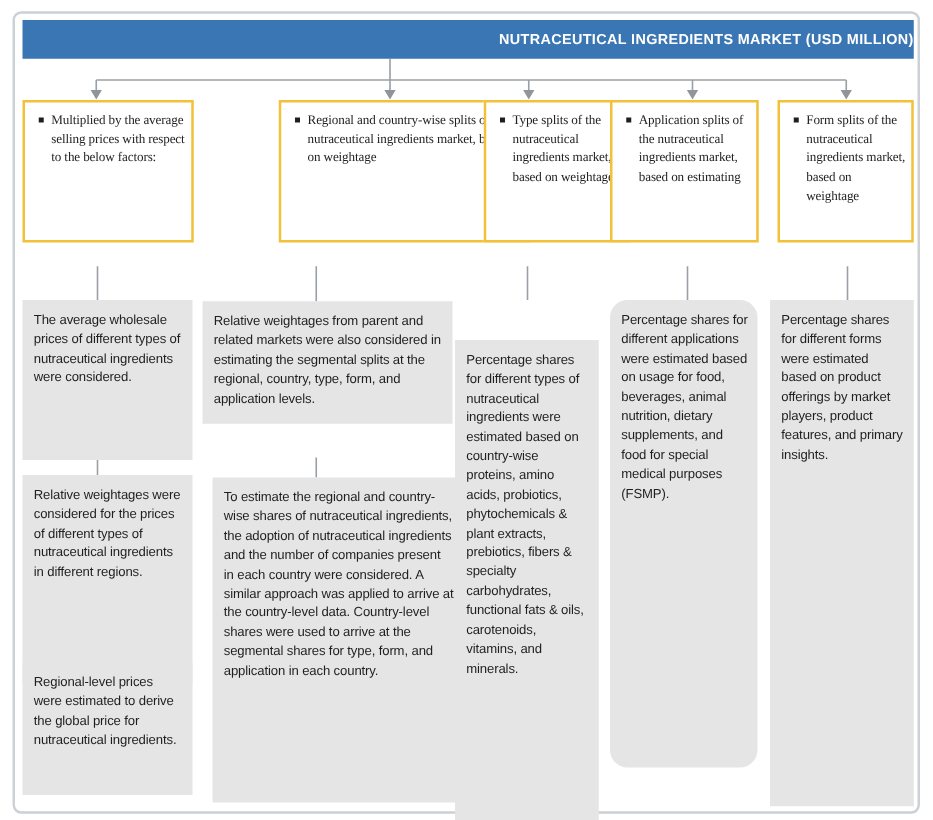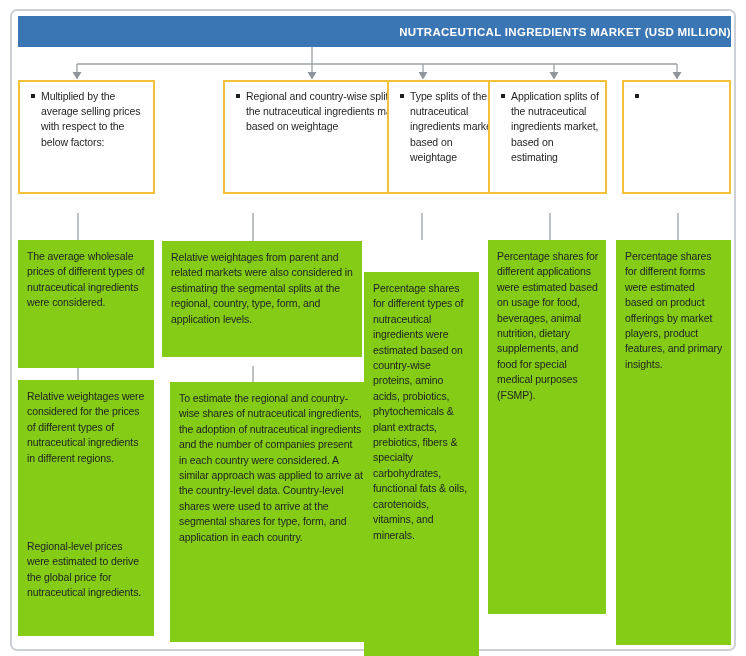--- a/index.html
+++ b/index.html
@@ -21,44 +21,44 @@
     background:#3b76b4;
     display:flex;align-items:center;justify-content:flex-end;
   }
   .header span{
     color:#ffffff;font-weight:bold;font-size:11.5px;letter-spacing:0.3px;
   }
   .connectors{position:absolute;left:0;top:0;}
   .ybox{
     position:absolute;top:80px;height:114px;
     background:#ffffff;border:2px solid #f2c139;
-    box-sizing:border-box;padding:7px 4px 6px 6px;
+    box-sizing:border-box;padding:7px 4px 6px 6px;font-family:Liberation Serif, serif;
   }
   .bullet-row{display:flex;margin-bottom:3px;}
   .bsq{flex:0 0 auto;width:4px;height:4px;background:#1f1f1f;margin:5px 6px 0 5px;}
   .btext{font-size:10.5px;line-height:15.2px;letter-spacing:-0.1px;}
   .nbox{
-    position:absolute;background:#84cc16;
+    position:absolute;background:#e5e5e5;
     box-sizing:border-box;padding:9px 7px 8px 9px;
     font-size:10.5px;line-height:15.4px;letter-spacing:-0.1px;
   }
   
   .y1{left:18px;width:137px;}
   .y2{left:176px;width:201px;margin-left:47px;}
   .y3{left:387px;width:117px;}
   .y4{left:488px;width:119px;}
   .y5{left:622px;width:109px;}
   
   .c1n1{left:18px;top:240px;width:136px;height:128px;}
   .c1n2{left:18px;top:380px;width:136px;height:168px;}
   .c1n3{left:18px;top:530px;width:136px;height:106px;}
-  .c2n1{left:162px;top:241px;width:200px;height:116px;}
+  .c2n1{left:162px;top:241px;width:200px;height:98px;}
   .c2n2{left:170px;top:382px;width:200px;height:260px;}
   .c3n1{left:364px;top:240px;width:115px;height:405px;margin-top:32px;}
-  .c4n1{left:488px;top:240px;width:118px;height:374px;}
+  .c4n1{left:488px;top:240px;width:118px;height:374px;border-radius:14px;}
   .c5n1{left:616px;top:240px;width:115px;height:405px;}
 </style>
 </head>
 <body>
 
 <div class="canvas">
 
   <div class="outer-border"></div>
 
   <svg class="connectors" width="746" height="656" viewBox="0 0 746 656">
@@ -116,20 +116,21 @@
   <div class="ybox y4">
     <div class="bullet-row">
       <span class="bsq"></span>
       <span class="btext">Application splits of the nutraceutical ingredients market, based on estimating</span>
     </div>
   </div>
 
   <div class="ybox y5">
     <div class="bullet-row">
       <span class="bsq"></span>
+      <span class="btext">Form splits of the nutraceutical ingredients market, based on weightage</span>
     </div>
   </div>
 
   <div class="nbox c1n1">The average wholesale prices of different types of nutraceutical ingredients were considered.</div>
   <div class="nbox c1n2">Relative weightages were considered for the prices of different types of nutraceutical ingredients in different regions.</div>
   <div class="nbox c1n3">Regional-level prices were estimated to derive the global price for nutraceutical ingredients.</div>
 
   <div class="nbox c2n1">Relative weightages from parent and related markets were also considered in estimating the segmental splits at the regional, country, type, form, and application levels.</div>
   <div class="nbox c2n2">To estimate the regional and country-wise shares of nutraceutical ingredients, the adoption of nutraceutical ingredients and the number of companies present in each country were considered. A similar approach was applied to arrive at the country-level data. Country-level shares were used to arrive at the segmental shares for type, form, and application in each country.</div>
 

